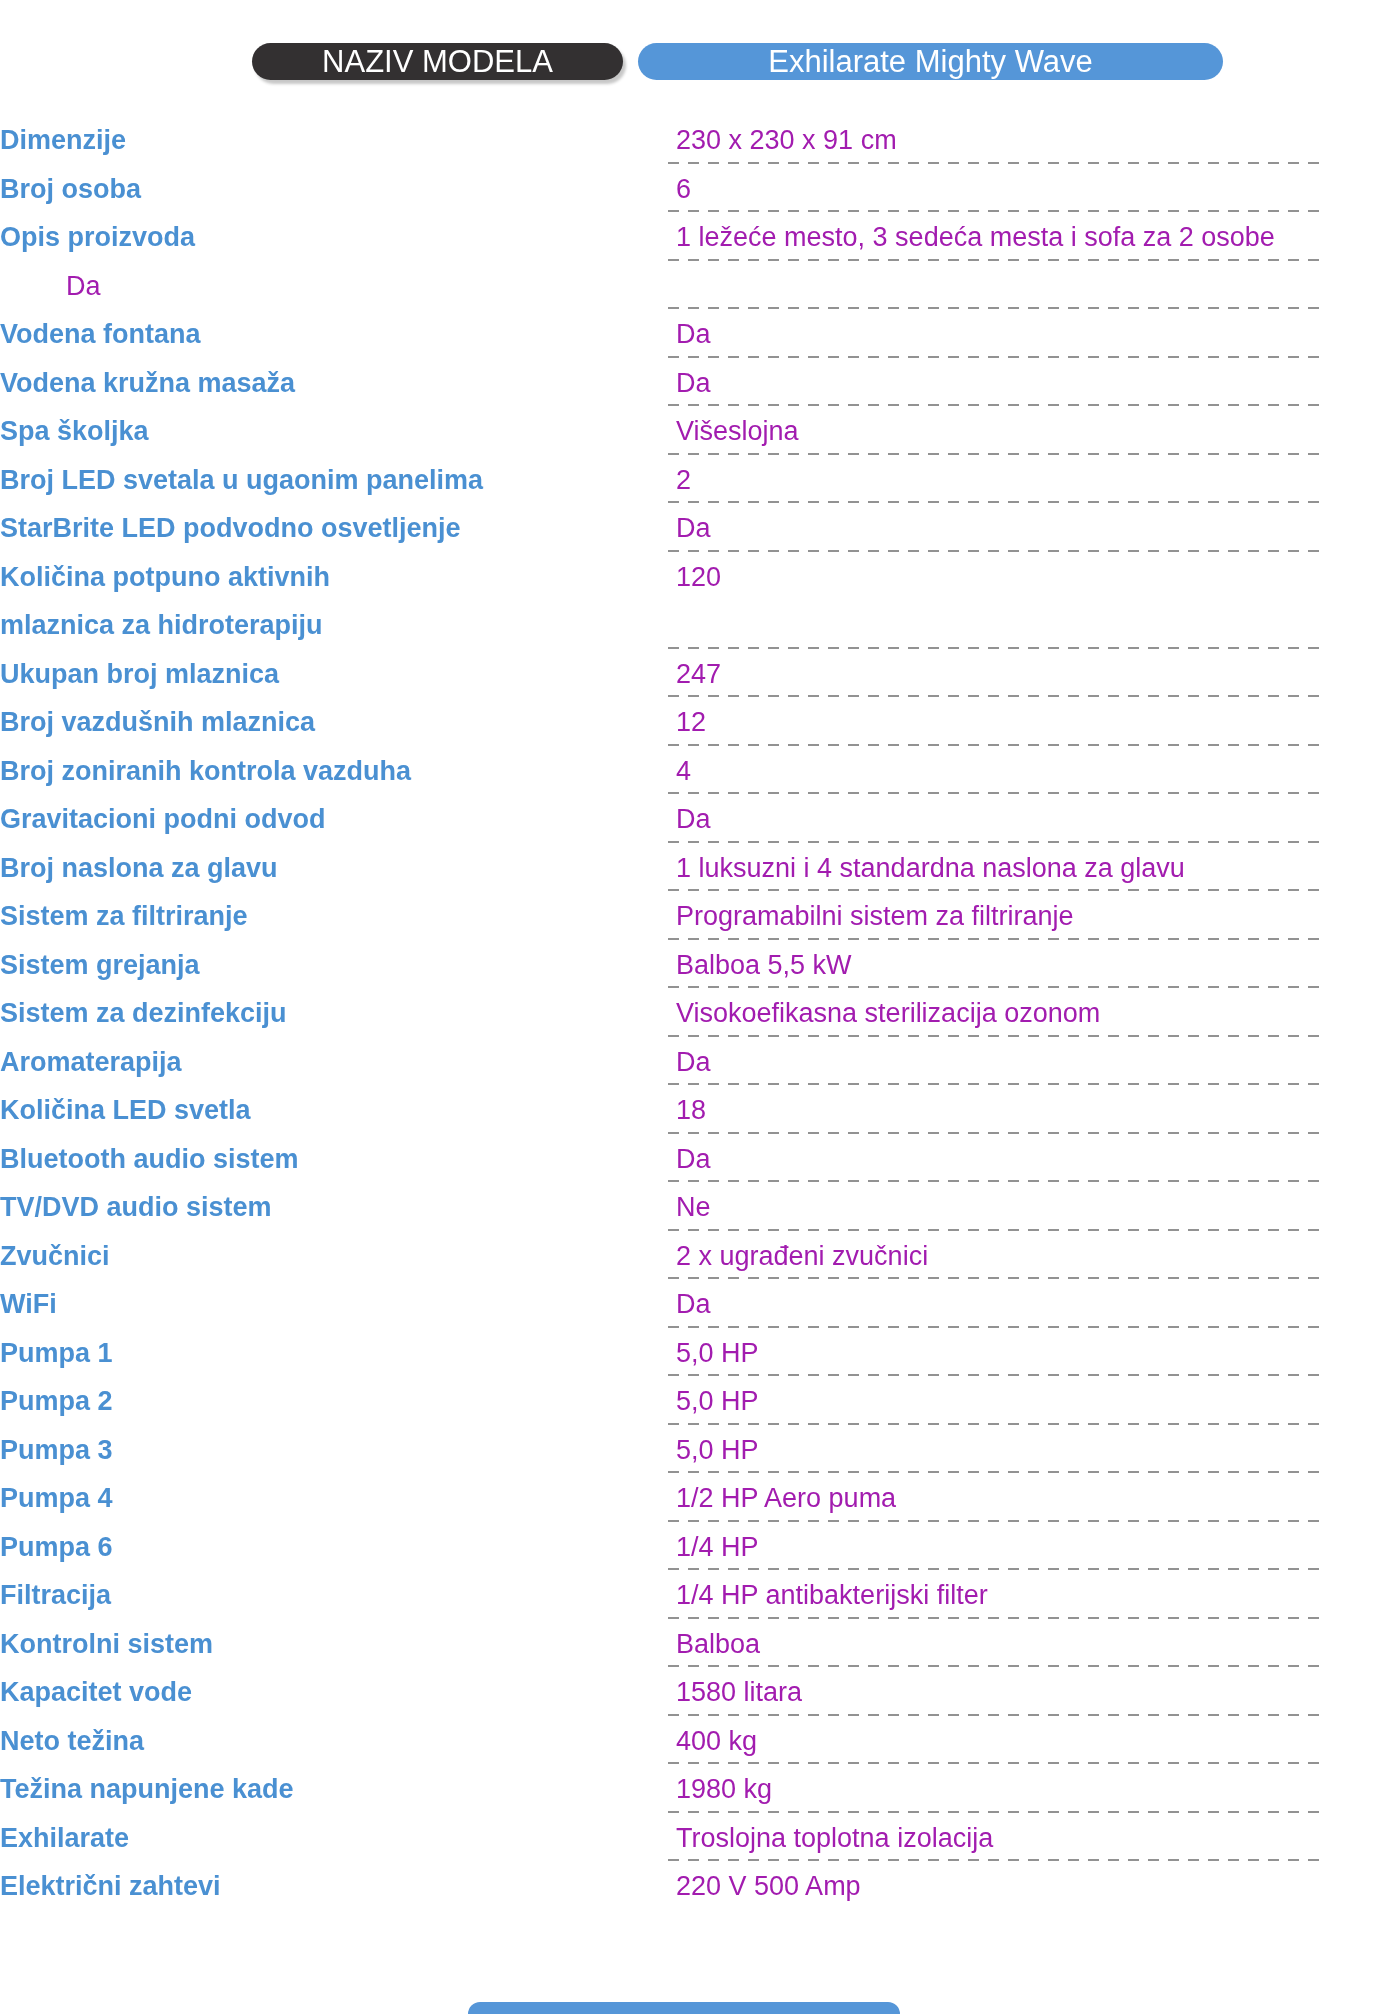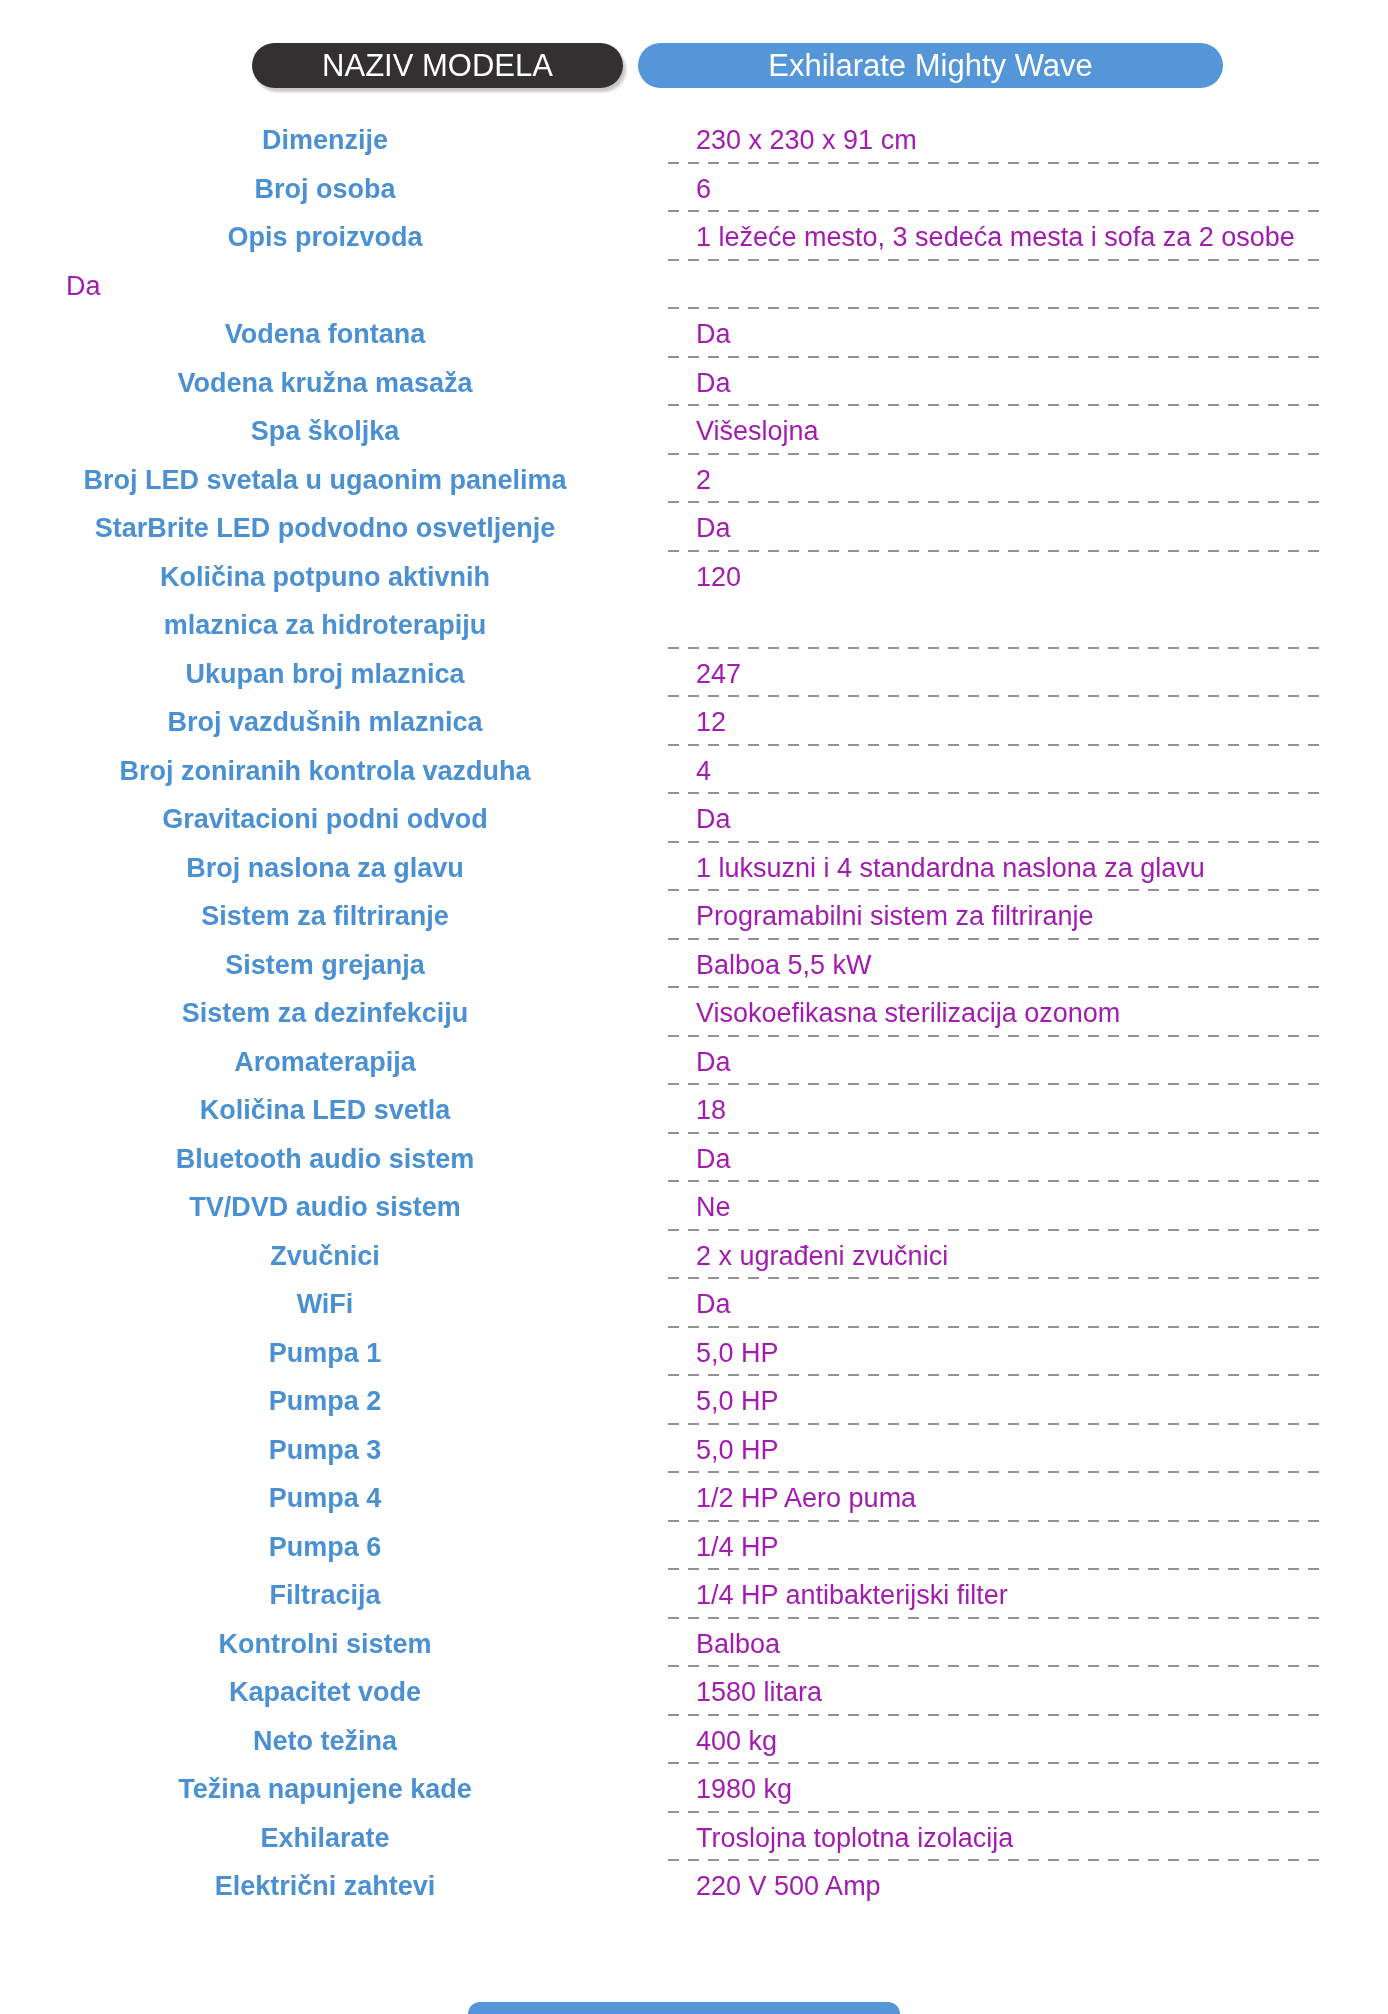--- a/index.html
+++ b/index.html
@@ -8,21 +8,21 @@
     width:1388px;
     height:2014px;
     background:#ffffff;
     overflow:hidden;
     font-family:"Liberation Sans", sans-serif;
   }
   
   .pill{
     position:absolute;
     top:43px;
-    height:45px;
+    height:37px;
     border-radius:23px;
     display:flex;
     align-items:center;
     justify-content:center;
     color:#ffffff;
     font-size:31px;
     line-height:45px;
     white-space:nowrap;
   }
   .pill-dark{
@@ -56,26 +56,25 @@
     position:absolute;
     left:668px;
     right:66px;
     bottom:1px;
     height:2px;
     background:repeating-linear-gradient(90deg,#929292 0 11px,transparent 11px 20px);
   }
   .row.no-sep::after{display:none;}
   .label{
     width:610px;
-    text-align:center;
+    text-align:left;
     color:#4a90d2;
     font-weight:bold;
     font-size:27px;
     line-height:48.5px;
-    margin-left:20px;
   }
   .value{
     margin-left:66px;
     color:#a21caf;
     font-size:27px;
     line-height:48.5px;
     white-space:nowrap;
   }
   
   .footer-bar{

